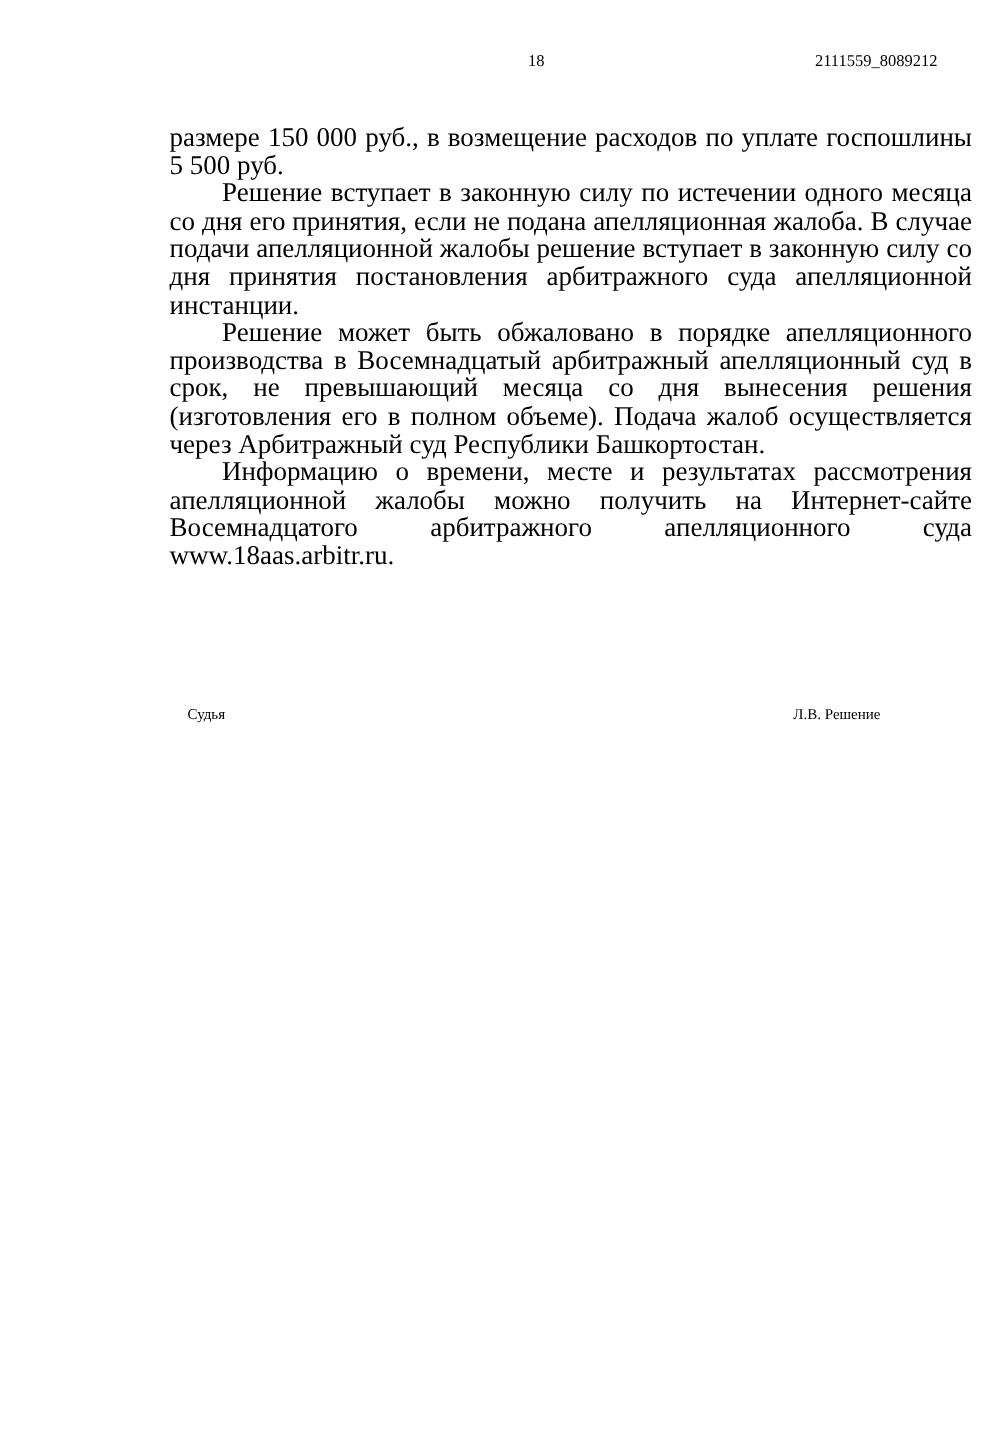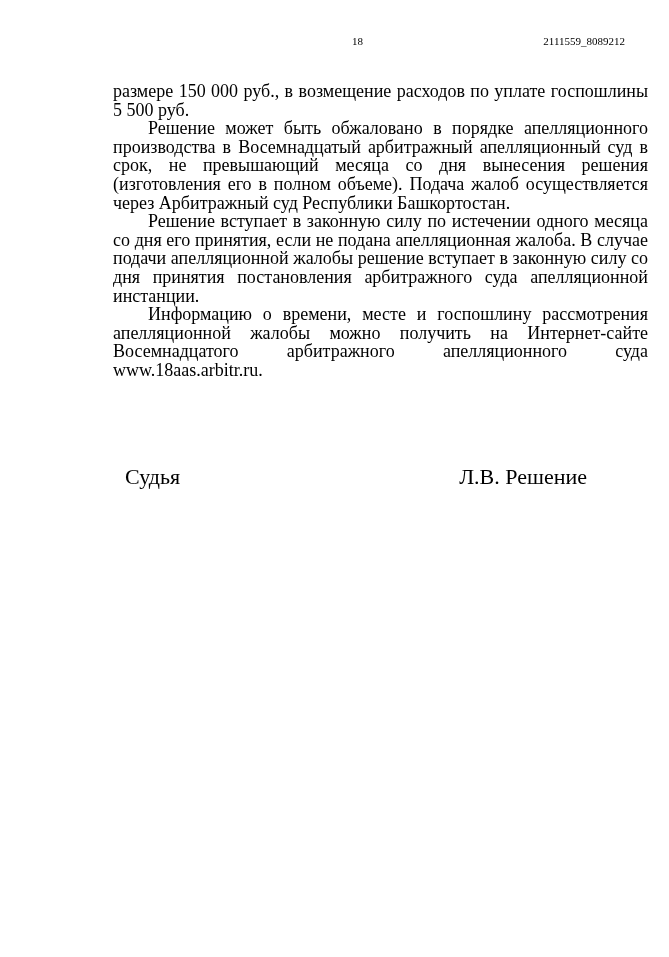--- a/index.html
+++ b/index.html
@@ -53,21 +53,21 @@
   }
   .para.no-indent {
     text-indent: 0;
   }
   .signature {
     position: absolute;
     top: 468px;
     left: 90px;
     width: 535px;
     height: 20px;
-    font-size: 22px;
+    font-size: 10px;
     line-height: 18.6px;
     font-family: Liberation Serif, serif;
   }
   .judge-label {
     position: absolute;
     left: 35px;
     top: 0;
   }
   .judge-name {
     position: absolute;
@@ -80,23 +80,23 @@
 
 <div class="page">
 
   <div class="header">
     <span class="page-num">18</span>
     <span class="doc-id">2111559_8089212</span>
   </div>
 
   <div class="body-text">
     <p class="para no-indent">размере 150 000 руб., в возмещение расходов по уплате госпошлины 5 500 руб.</p>
+    <p class="para">Решение вступает в законную силу по истечении одного месяца со дня его принятия, если не подана апелляционная жалоба. В случае подачи апелляционной жалобы решение вступает в законную силу со дня принятия постановления арбитражного суда апелляционной инстанции.</p>
     <p class="para">Решение может быть обжаловано в порядке апелляционного производства в Восемнадцатый арбитражный апелляционный суд в срок, не превышающий месяца со дня вынесения решения (изготовления его в полном объеме). Подача жалоб осуществляется через Арбитражный суд Республики Башкортостан.</p>
-    <p class="para">Решение вступает в законную силу по истечении одного месяца со дня его принятия, если не подана апелляционная жалоба. В случае подачи апелляционной жалобы решение вступает в законную силу со дня принятия постановления арбитражного суда апелляционной инстанции.</p>
-    <p class="para">Информацию о времени, месте и госпошлину рассмотрения апелляционной жалобы можно получить на Интернет-сайте Восемнадцатого арбитражного апелляционного суда www.18aas.arbitr.ru.</p>
+    <p class="para">Информацию о времени, месте и результатах рассмотрения апелляционной жалобы можно получить на Интернет-сайте Восемнадцатого арбитражного апелляционного суда www.18aas.arbitr.ru.</p>
   </div>
 
   <div class="signature">
     <span class="judge-label">Судья</span>
     <span class="judge-name">Л.В. Решение</span>
   </div>
 
 </div>
 
 </body></html>

